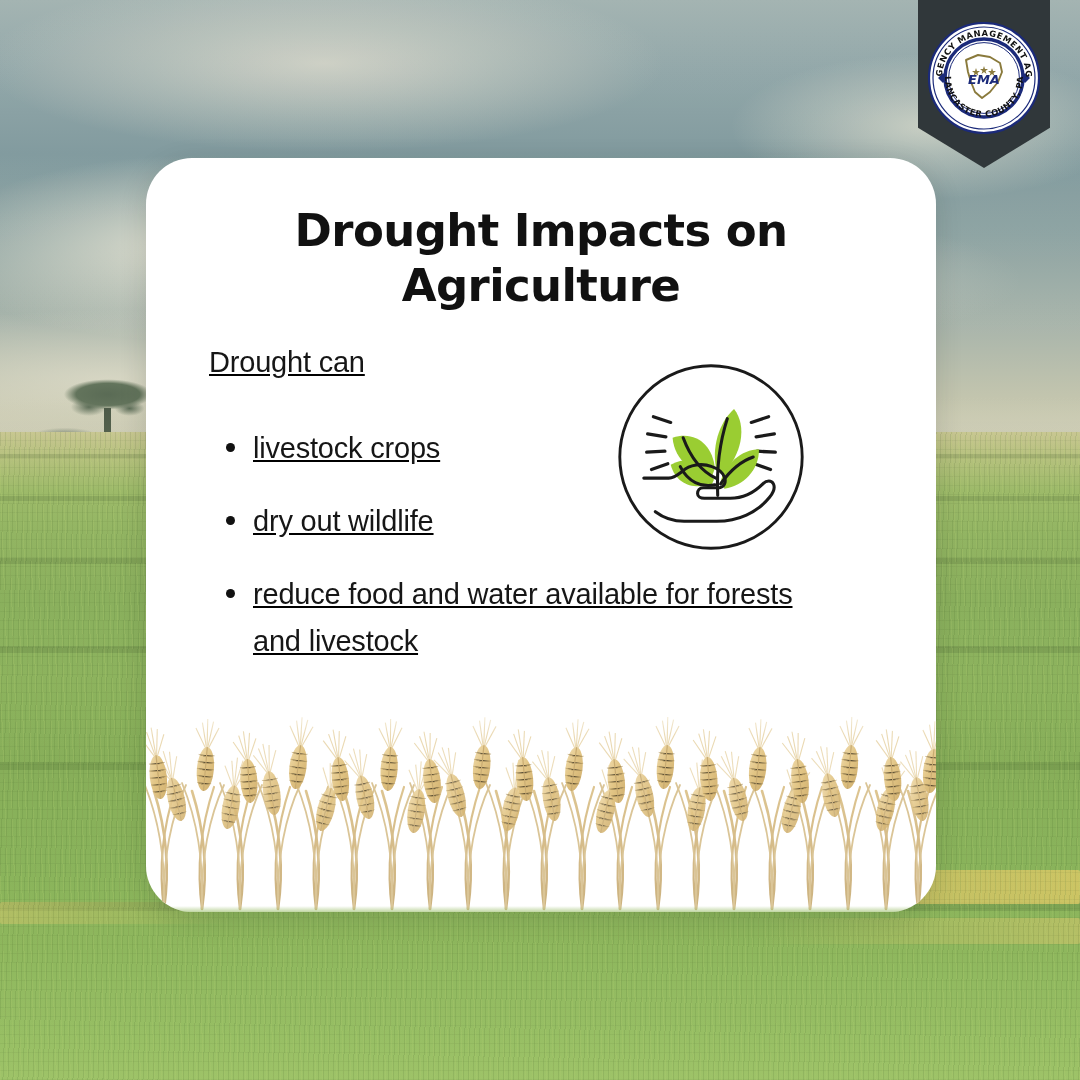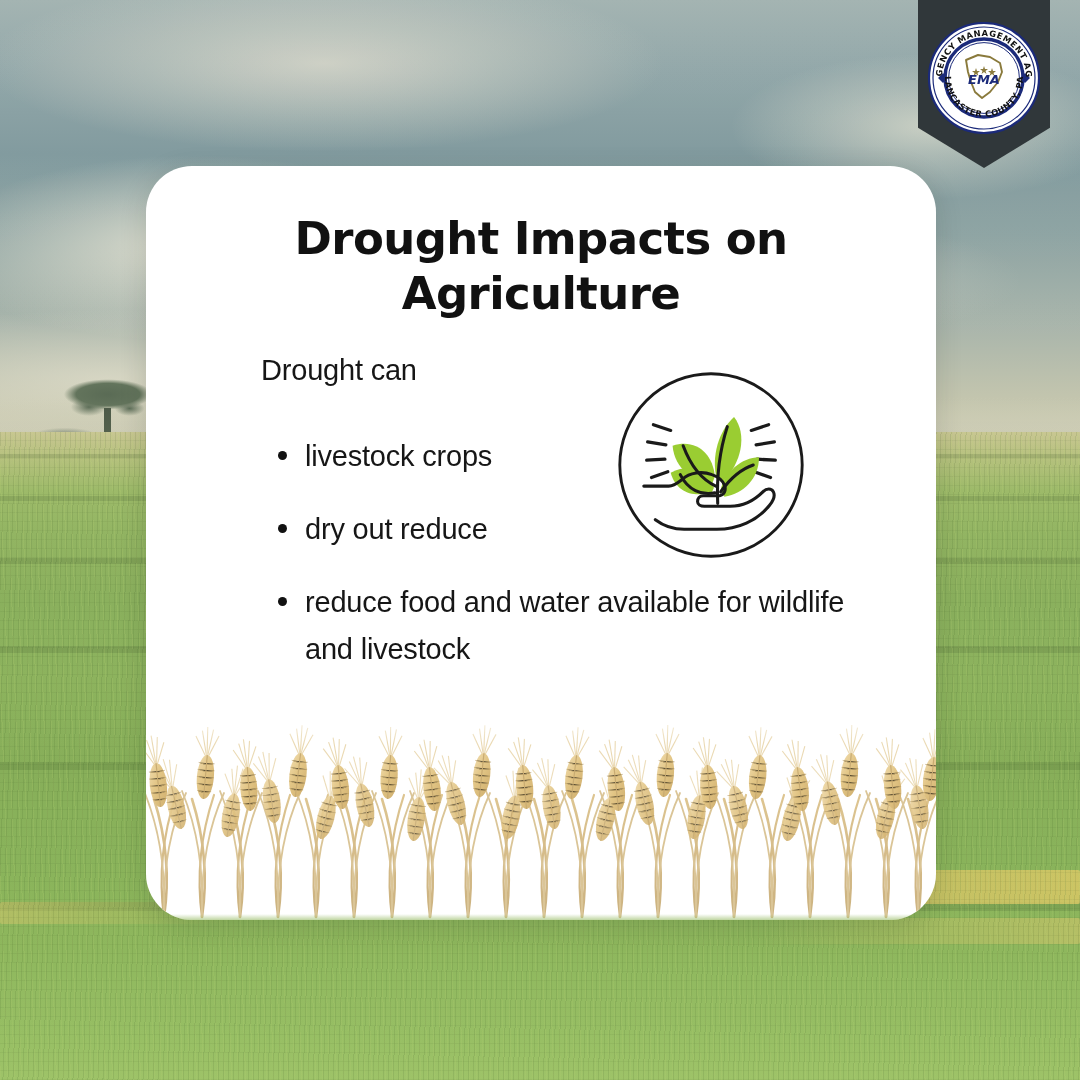--- a/index.html
+++ b/index.html
@@ -99,32 +99,33 @@
     background:#30373a;
     clip-path:polygon(0 0, 100% 0, 100% 76%, 50% 100%, 0 76%);
   }
   .seal{
     position:absolute;left:928px;top:22px;width:112px;height:112px;
   }
   .seal svg{display:block;width:112px;height:112px;}
 
   
   .card{
-    position:absolute;left:146px;top:166px;width:790px;height:754px;
+    position:absolute;left:146px;top:158px;width:790px;height:754px;
     background:#ffffff;border-radius:46px;overflow:hidden;
     box-shadow:0 6px 28px rgba(20,30,20,.14);
   }
   .card-title{
     margin:0;padding:46px 70px 0 70px;
     font-family:"DejaVu Sans", sans-serif;
     font-weight:700;font-size:45px;line-height:1.22;
     text-align:center;color:#111111;letter-spacing:-.6px;
   }
   .card-body{
-    padding:30px 54px 0 115px;
+    padding:30px 54px 0 63px;
+    text-decoration:underline;
   }
   .lead{
     margin:0;font-size:29px;line-height:1.3;color:#161616;
     font-family:"Liberation Sans", sans-serif;letter-spacing:-.2px;
   }
   .bullets{
     list-style:none;margin:44px 0 0 0;padding:0;
   }
   .bullets li{
     position:relative;padding-left:44px;margin-bottom:26px;
@@ -219,22 +220,22 @@
   </div>
 
   <div class="card">
 
     <h1 class="card-title">Drought Impacts on Agriculture</h1>
 
     <div class="card-body">
       <p class="lead">Drought can</p>
       <ul class="bullets">
         <li>livestock crops</li>
-        <li>dry out reduce</li>
-        <li>reduce food and water available for wildlife and livestock</li>
+        <li>dry out wildlife</li>
+        <li>reduce food and water available for forests and livestock</li>
       </ul>
     </div>
 
     <div class="icon-circle">
       <svg viewBox="0 0 200 200" xmlns="http://www.w3.org/2000/svg">
         <circle cx="100" cy="100" r="95" fill="none" stroke="#1a1a1a" stroke-width="3"></circle>
 
         <g stroke="#1a1a1a" stroke-width="3.4" stroke-linecap="round">
           <line x1="40" y1="58" x2="58" y2="64"></line>
           <line x1="34" y1="76" x2="53" y2="79"></line>

